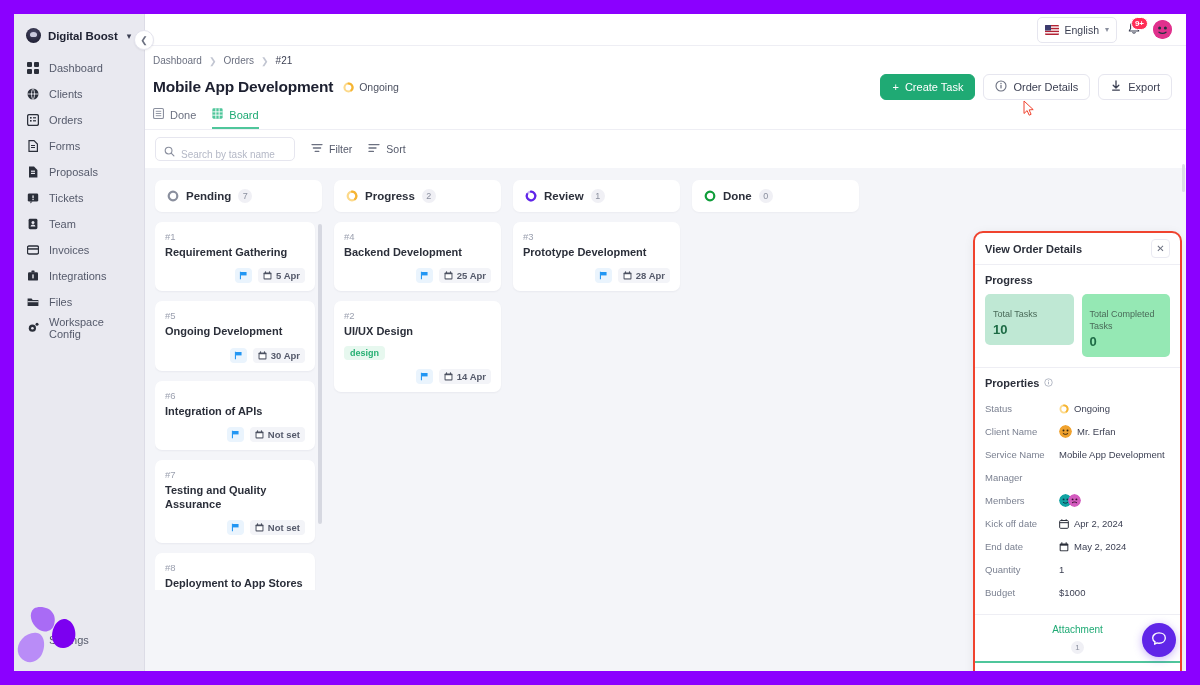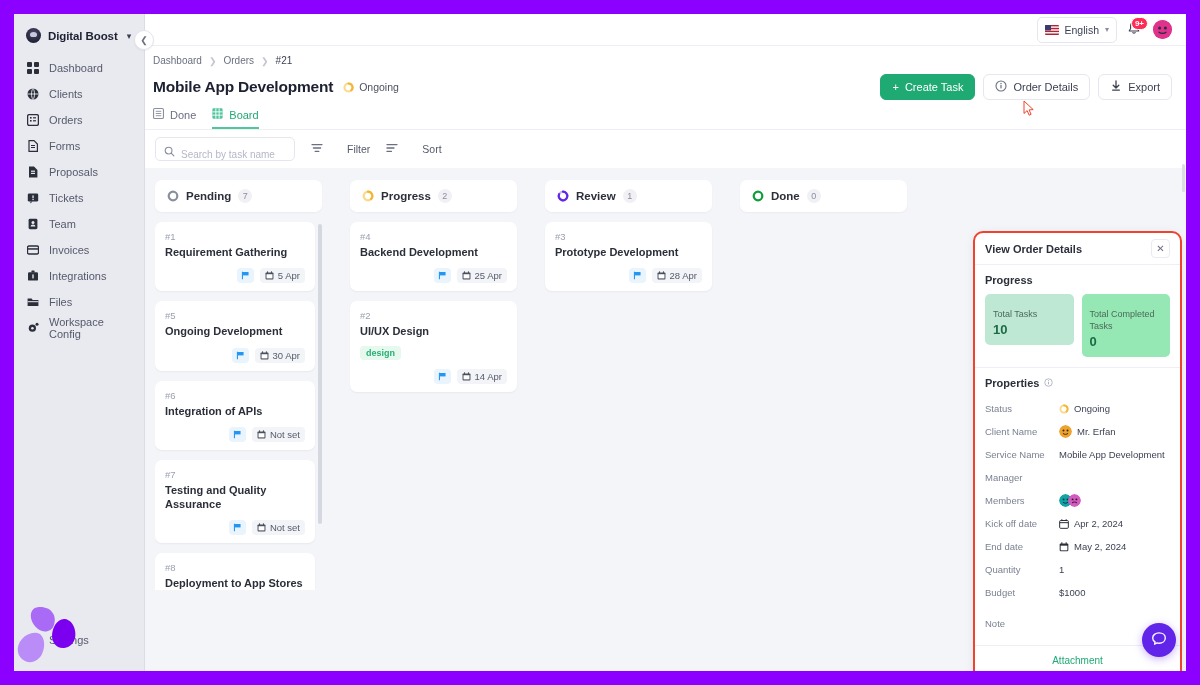--- a/index.html
+++ b/index.html
@@ -120,22 +120,22 @@
   .vtab.active { color:#1faa74; border-bottom-color:#4fc69b; font-weight:500; }
   
   #board-wrap { flex: 1; background:#f4f5f9; padding: 0; position: relative; overflow: hidden; }
   #toolbar { height: 38px; display:flex; align-items:center; gap: 16px; padding: 0 10px; background:#fff; }
   .search-box {
     width: 140px; height: 24px; border:1px solid #e6e6ef; border-radius:5px;
     display:flex; align-items:flex-end; gap:6px; padding: 0 8px;
   }
   .search-box input { border:none; outline:none; font-size:10px; color:#3b3f52; width:100%; font-family:"Liberation Sans",sans-serif; background:transparent;}
   .search-box input::placeholder { color:#b4b8c6; }
-  .tool-btn { display:flex; align-items:center; gap:24px; font-size:10.5px; color:#555a6b; cursor:pointer; }
-  #columns { display:flex; gap: 28px; padding: 12px 10px 0 10px; align-items:flex-start; height: calc(100% - 38px); }
+  .tool-btn { display:flex; align-items:center; gap:6px; font-size:10.5px; color:#555a6b; cursor:pointer; }
+  #columns { display:flex; gap: 12px; padding: 12px 10px 0 10px; align-items:flex-start; height: calc(100% - 38px); }
   .column { width: 167px; flex: 0 0 167px; display:flex; flex-direction:column; }
   .col-head {
     background:#fff; border-radius: 7px; height: 32px;
     display:flex; align-items:center; gap:7px; padding: 0 12px;
     font-size: 11.5px; font-weight: bold; color:#2b2f3a;
     box-shadow: 0 1px 2px rgba(20,20,50,.04);
   }
   .col-count {
     background:#f0f0f5; color:#8a8f9e; font-size:9px; font-weight:normal;
     min-width:14px; height:14px; border-radius:7px;
@@ -148,21 +148,21 @@
     background:#fff; border-radius: 7px; padding: 9px 10px 8px;
     box-shadow: 0 1px 2px rgba(20,20,50,.05);
     cursor: pointer;
   }
   .card-id { font-size: 9.5px; color:#9ca1b0; margin-bottom: 3px; }
   .card-title { font-size: 11px; font-weight:bold; color:#2b2f3a; line-height: 1.3; }
   .card-tag {
     display:inline-block; margin-top: 7px; background:#e7f8ef; color:#27b073;
     font-size: 9px; font-weight:bold; border-radius:4px; padding: 2px 6px;
   }
-  .card-meta { display:flex; justify-content:flex-end; align-items:center; gap:6px; margin-top: 9px; }
+  .card-meta { display:flex; justify-content:flex-end; align-items:center; gap:6px; margin-top: 9px; font-weight: bold; }
   .chip-flag { background:#eaf4fd; border-radius:4px; width:17px; height:15px; display:flex;align-items:center;justify-content:center;}
   .chip-date { background:#f3f4f8; border-radius:4px; height:15px; display:flex;align-items:center;gap:4px; padding:0 5px; font-size:9.5px; color:#555a6b;}
   
   #details-panel {
     position:absolute; right: 6px; top: 103px;
     width: 205px; height: 540px;
     background:#fff; border-radius: 8px;
     box-shadow: 0 2px 12px rgba(20,20,50,.10);
     outline: 2px solid #f0432e;
     display:flex; flex-direction:column; overflow:hidden; z-index: 20;
@@ -795,24 +795,20 @@
           <div class="prop-row">
             <span class="prop-label">Quantity</span>
             <span class="prop-val">1</span>
           </div>
 
           <div class="prop-row">
             <span class="prop-label">Budget</span>
             <span class="prop-val">$1000</span>
           </div>
 
-          <div class="prop-row" style="margin-top:8px">
-            <span class="prop-label">Note</span>
-            <span class="prop-val"></span>
-          </div>
         </div>
 
         <div class="dp-tabs">
           <div class="dp-tab">
             <span>Attachment</span>
             <span class="cnt">1</span>
           </div>
         </div>
 
         <div class="attach-wrap">

